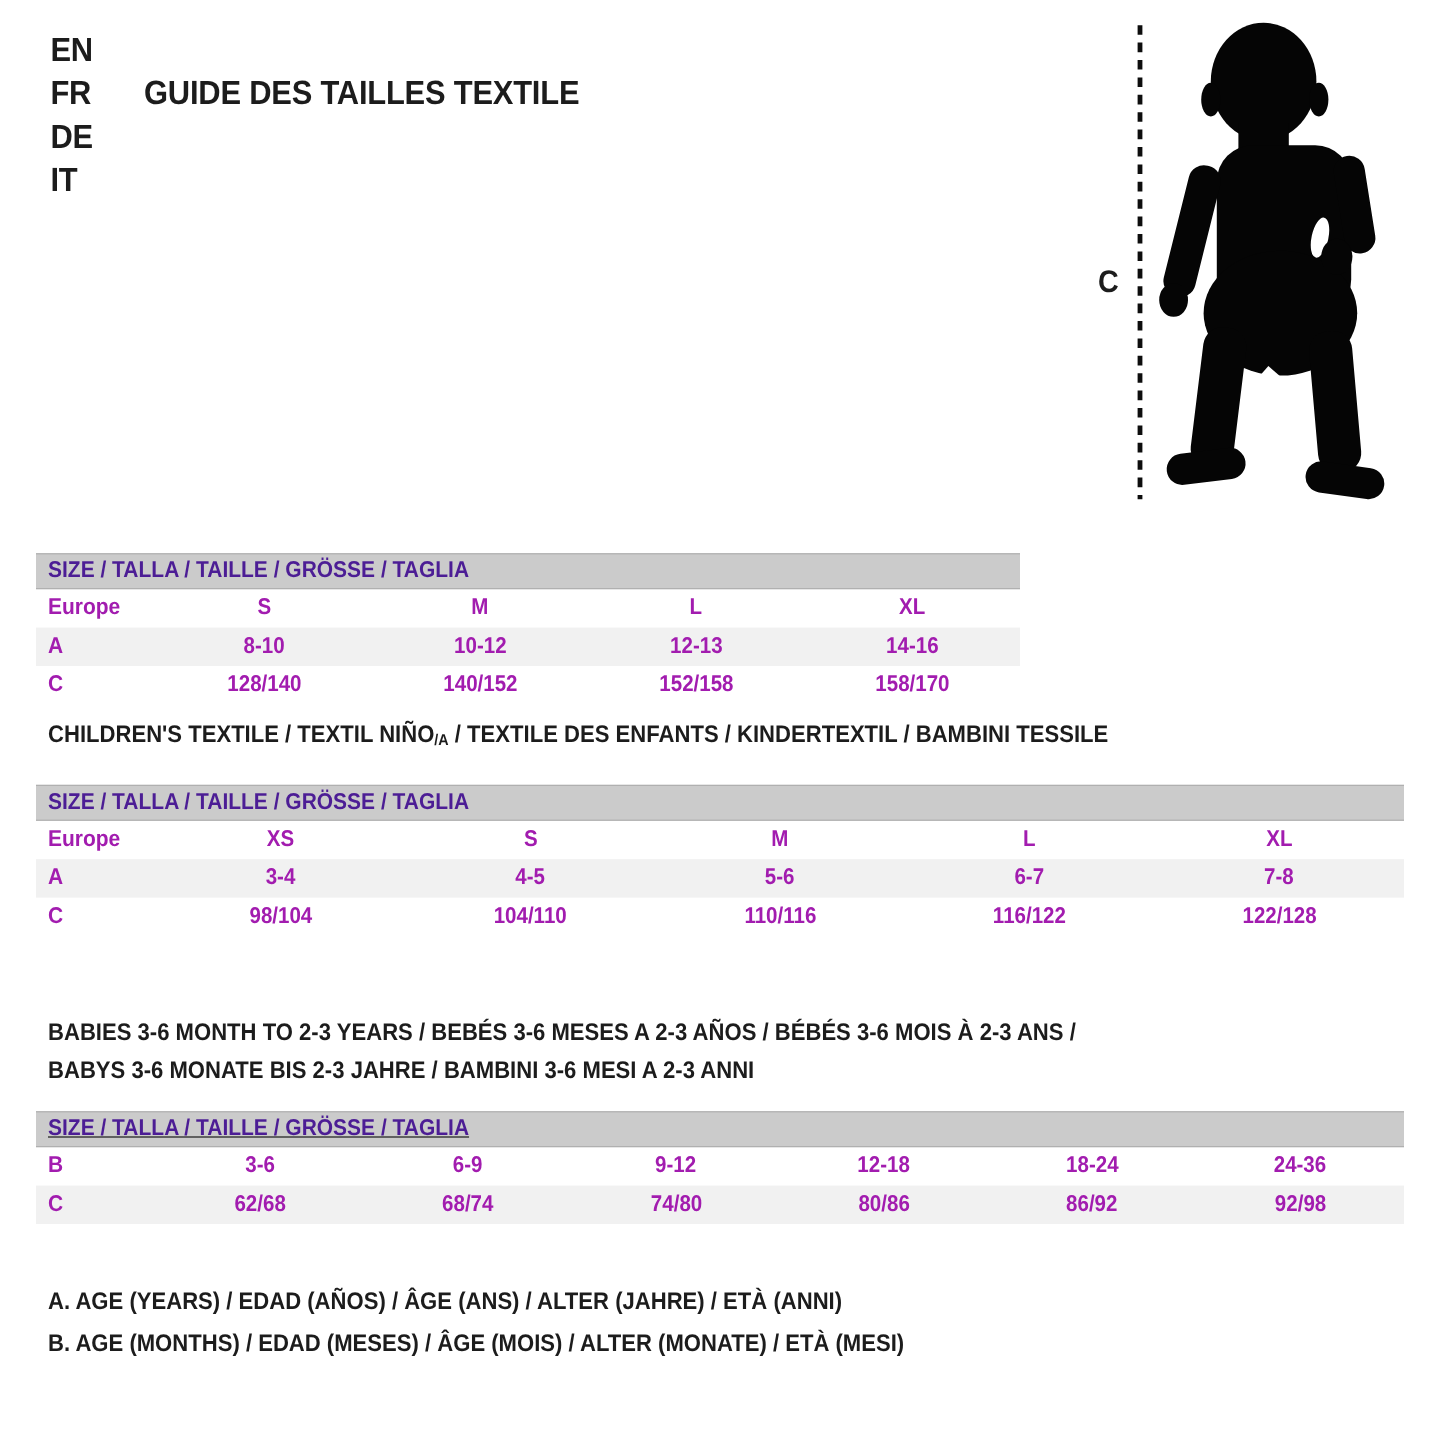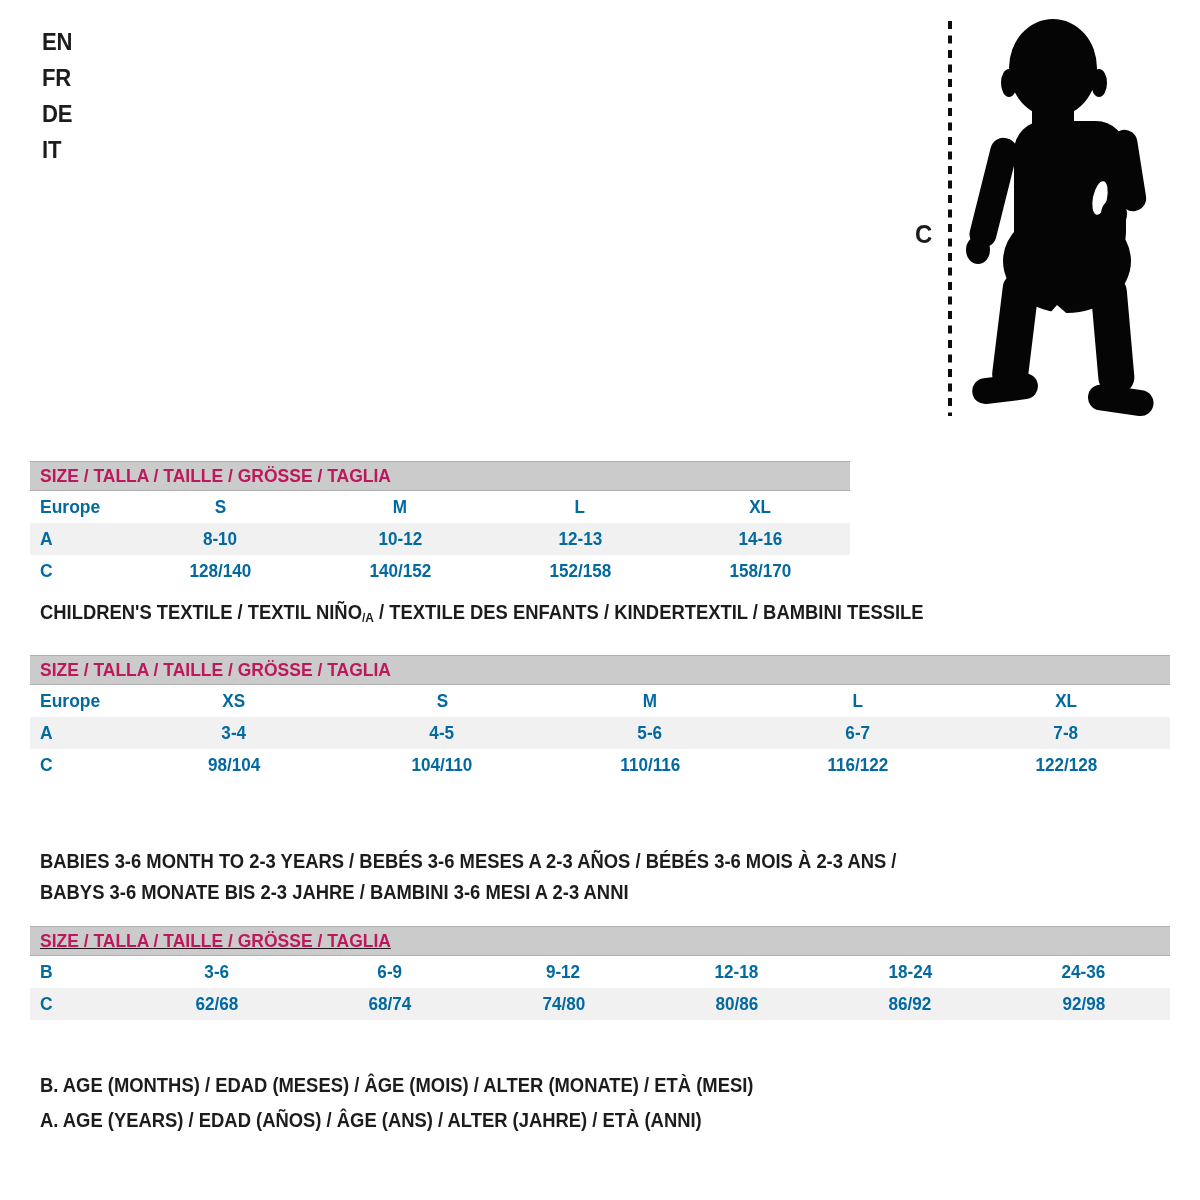--- a/index.html
+++ b/index.html
@@ -7,65 +7,66 @@
     width:1200px;height:1200px;background:#ffffff;position:relative;
     font-family:"Liberation Sans", sans-serif;color:#1c1c1c;overflow:hidden;
     -webkit-font-smoothing:antialiased;
   }
   
   .cx-l{display:inline-block;transform:scaleX(0.92);transform-origin:0 50%;white-space:nowrap;}
   .cx-c{display:inline-block;transform:scaleX(0.9);transform-origin:50% 50%;white-space:nowrap;}
 
   
   .lang-header{position:absolute;left:42px;top:24px;}
-  .lang-row{display:flex;height:36px;align-items:center;font-weight:700;font-size:24px;letter-spacing:-0.2px;}
+  .lang-row{display:flex;height:36px;align-items:center;font-weight:700;font-size:28px;letter-spacing:-0.2px;}
   .lang-code{flex:0 0 78px;}
 
   
   .figure{position:absolute;left:915px;top:16px;width:240px;height:404px;}
   .figure svg{position:absolute;left:0;top:0;}
   .c-label{position:absolute;left:0;top:203px;font-size:26px;font-weight:700;}
 
   
   .sec{position:absolute;left:30px;}
   .sec-junior{top:437px;width:820px;}
   .sec-children{top:602px;width:1140px;}
   .sec-babies{top:846px;width:1140px;text-decoration:underline;}
   .sec-title{margin:0;padding-left:10px;font-size:20px;font-weight:700;line-height:20px;}
   .sec-babies .sec-title{line-height:31px;}
   .size-bar{
     height:30px;box-sizing:border-box;background:#cbcbcb;
     border-top:1px solid #b0b0b0;border-bottom:1px solid #b0b0b0;
     display:flex;align-items:center;padding-left:10px;
-    font-size:19px;font-weight:700;color:#be185d;
+    font-size:19px;font-weight:700;color:#4c1d95;
   }
   .sec-junior .size-bar{margin-top:24px;}
   .sec-children .size-bar{margin-top:27px;}
   .sec-babies .size-bar{margin-top:18px;}
-  .trow{display:flex;height:32px;align-items:center;font-size:19px;font-weight:700;color:#0369a1;}
+  .trow{display:flex;height:32px;align-items:center;font-size:19px;font-weight:700;color:#a21caf;}
   .trow.shaded{background:#f1f1f1;}
   .tlabel{flex:0 0 100px;padding-left:10px;box-sizing:border-box;}
   .tval{flex:1;text-align:center;}
   .subA{font-size:13px;vertical-align:-3px;}
 
   
   .legend{position:absolute;left:40px;top:1068px;}
   .legend-line{font-size:20px;font-weight:700;line-height:35px;}
 </style>
 </head>
 <body>
 
 <div>
 
   <header class="lang-header">
     <div class="lang-row">
       <span class="lang-code"><span class="cx-l">EN</span></span>
     </div>
     <div class="lang-row">
       <span class="lang-code"><span class="cx-l">FR</span></span>
+      <span><span class="cx-l">GUIDE DES TAILLES TEXTILE</span></span>
     </div>
     <div class="lang-row">
       <span class="lang-code"><span class="cx-l">DE</span></span>
     </div>
     <div class="lang-row">
       <span class="lang-code"><span class="cx-l">IT</span></span>
     </div>
   </header>
 
   <div class="figure">
@@ -175,17 +176,17 @@
       <span class="tval"><span class="cx-c">62/68</span></span>
       <span class="tval"><span class="cx-c">68/74</span></span>
       <span class="tval"><span class="cx-c">74/80</span></span>
       <span class="tval"><span class="cx-c">80/86</span></span>
       <span class="tval"><span class="cx-c">86/92</span></span>
       <span class="tval"><span class="cx-c">92/98</span></span>
     </div>
   </section>
 
   <footer class="legend">
+    <div class="legend-line"><span class="cx-l">A. AGE (YEARS) / EDAD (AÑOS) / ÂGE (ANS) / ALTER (JAHRE) / ETÀ (ANNI)</span></div>
     <div class="legend-line"><span class="cx-l">B. AGE (MONTHS) / EDAD (MESES) / ÂGE (MOIS) / ALTER (MONATE) / ETÀ (MESI)</span></div>
-    <div class="legend-line"><span class="cx-l">A. AGE (YEARS) / EDAD (AÑOS) / ÂGE (ANS) / ALTER (JAHRE) / ETÀ (ANNI)</span></div>
   </footer>
 
 </div>
 
 </body></html>

